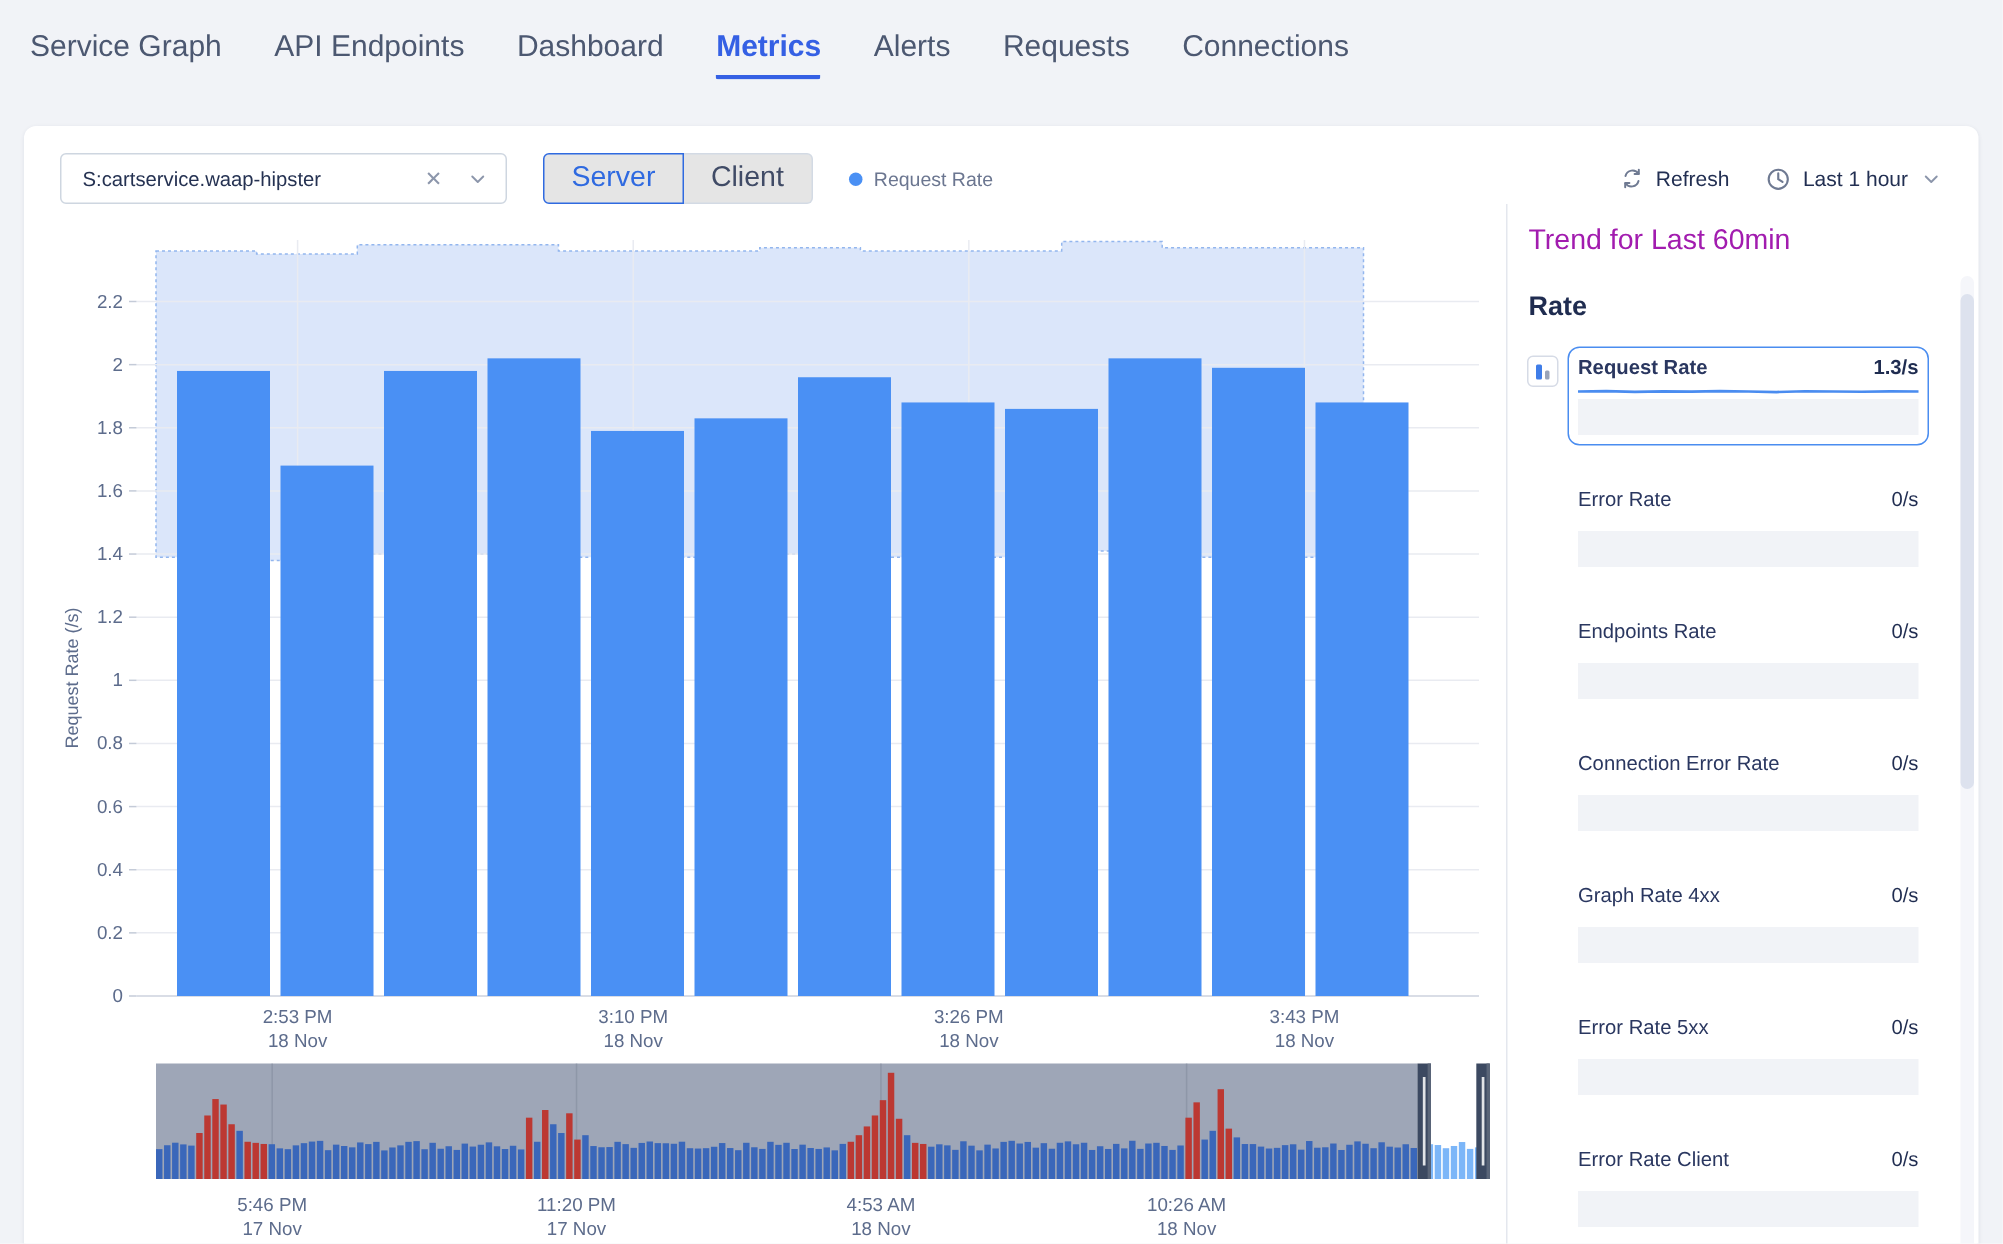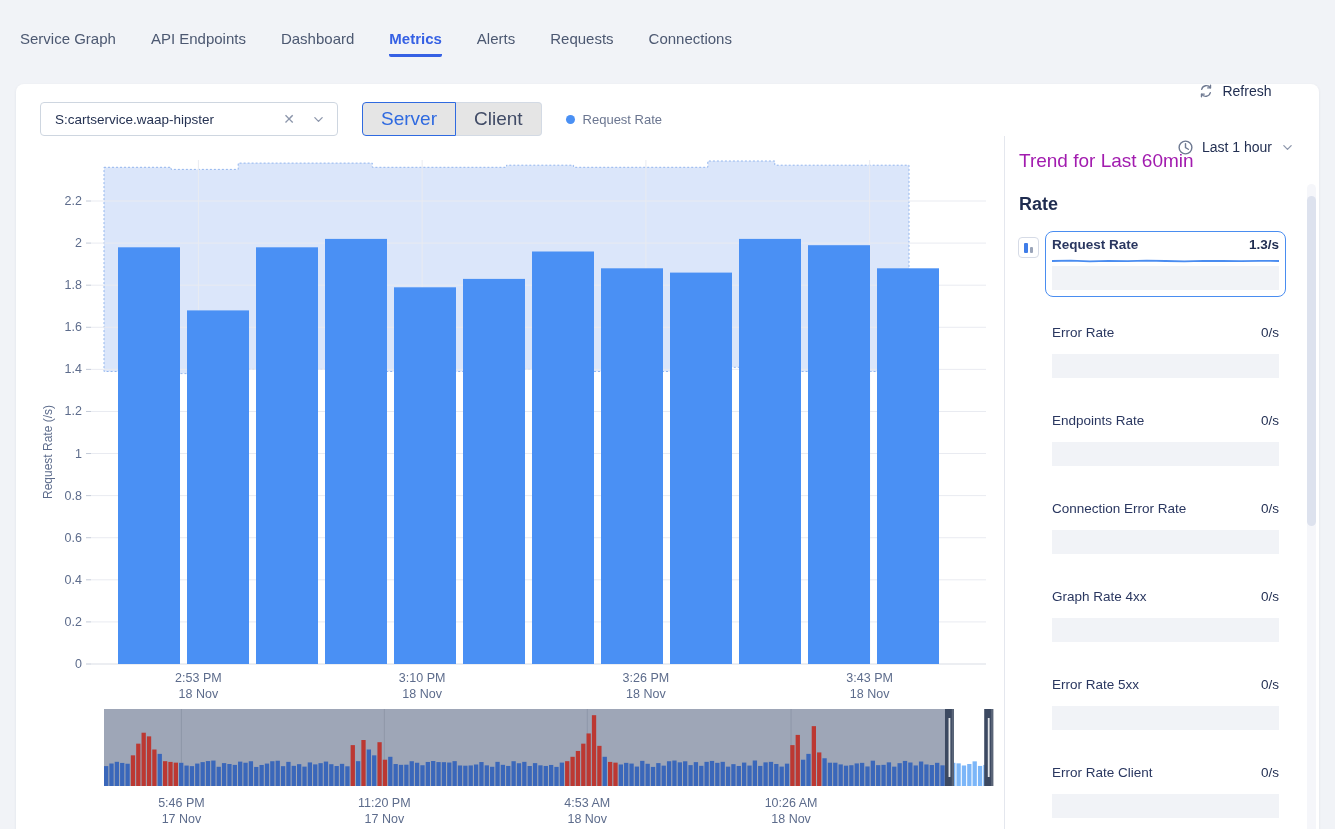--- a/index.html
+++ b/index.html
@@ -1,21 +1,21 @@
 <!DOCTYPE html>
 <html><head>
 <meta charset="utf-8">
 <style>
   * { margin:0; padding:0; box-sizing:border-box; }
   html,body { width:1335px; height:829px; overflow:hidden; background:#f1f3f7;
     font-family:"Liberation Sans", sans-serif; color:#1f2c50; }
 
   
   .topnav { display:flex; align-items:flex-start; gap:35px; padding:0 20px; height:60px; }
-  .tab { cursor:pointer; padding-top:30px; font-size:15px; color:#4c5871; }
+  .tab { cursor:pointer; padding-top:20px; font-size:20px; color:#4c5871; }
   .tab span { display:inline-block; padding-bottom:7px; border-bottom:3px solid transparent; border-radius:2px; }
   .tab.active { color:#3560e4; font-weight:700; }
   .tab.active span { border-color:#3560e4; }
 
   
   .card { position:relative; margin:24px 16px 0 16px; height:761px; background:#fff;
     border-radius:8px; box-shadow:0 1px 3px rgba(25,39,80,0.08); overflow:hidden; }
 
   
   .toolbar { display:flex; align-items:center; padding:18px 26px 0 24px; height:52px; }
@@ -28,21 +28,21 @@
 
   .seg { display:flex; margin-left:24px; }
   .seg button { height:34px; background:#e5e5e5; font-family:inherit; font-size:19px; cursor:pointer; padding:0 18px; }
   .seg .on  { border:1px solid #2f6ae0; color:#2f6ae0; border-radius:4px 0 0 4px; z-index:1; }
   .seg .off { border:1px solid #d3dae4; border-left:none; color:#404b66; border-radius:0 4px 4px 0; }
 
   .legend { display:flex; align-items:center; gap:8px; margin-left:24px; cursor:pointer; }
   .legend .dot { width:9px; height:9px; border-radius:50%; }
   .legend .lab { font-size:13px; color:#6b7690; }
 
-  .tb-right { margin-left:auto; display:flex; align-items:center; gap:40px;flex-direction:column; }
+  .tb-right { margin-left:auto; display:flex; align-items:center; gap:24px; }
   .tb-btn { display:flex; align-items:center; gap:8px; font-size:14px; font-weight:500; color:#222f52; cursor:pointer; }
   .tb-btn svg { display:block; }
   .tr-chev { color:#8c96ab; margin-left:2px; }
 
   
   .content { display:flex; height:709px; }
   .chart-col { width:988px; padding:16px 0 0 22px; }
   .chart-col svg { display:block; }
   svg text { font-family:"Liberation Sans", sans-serif; }
 

